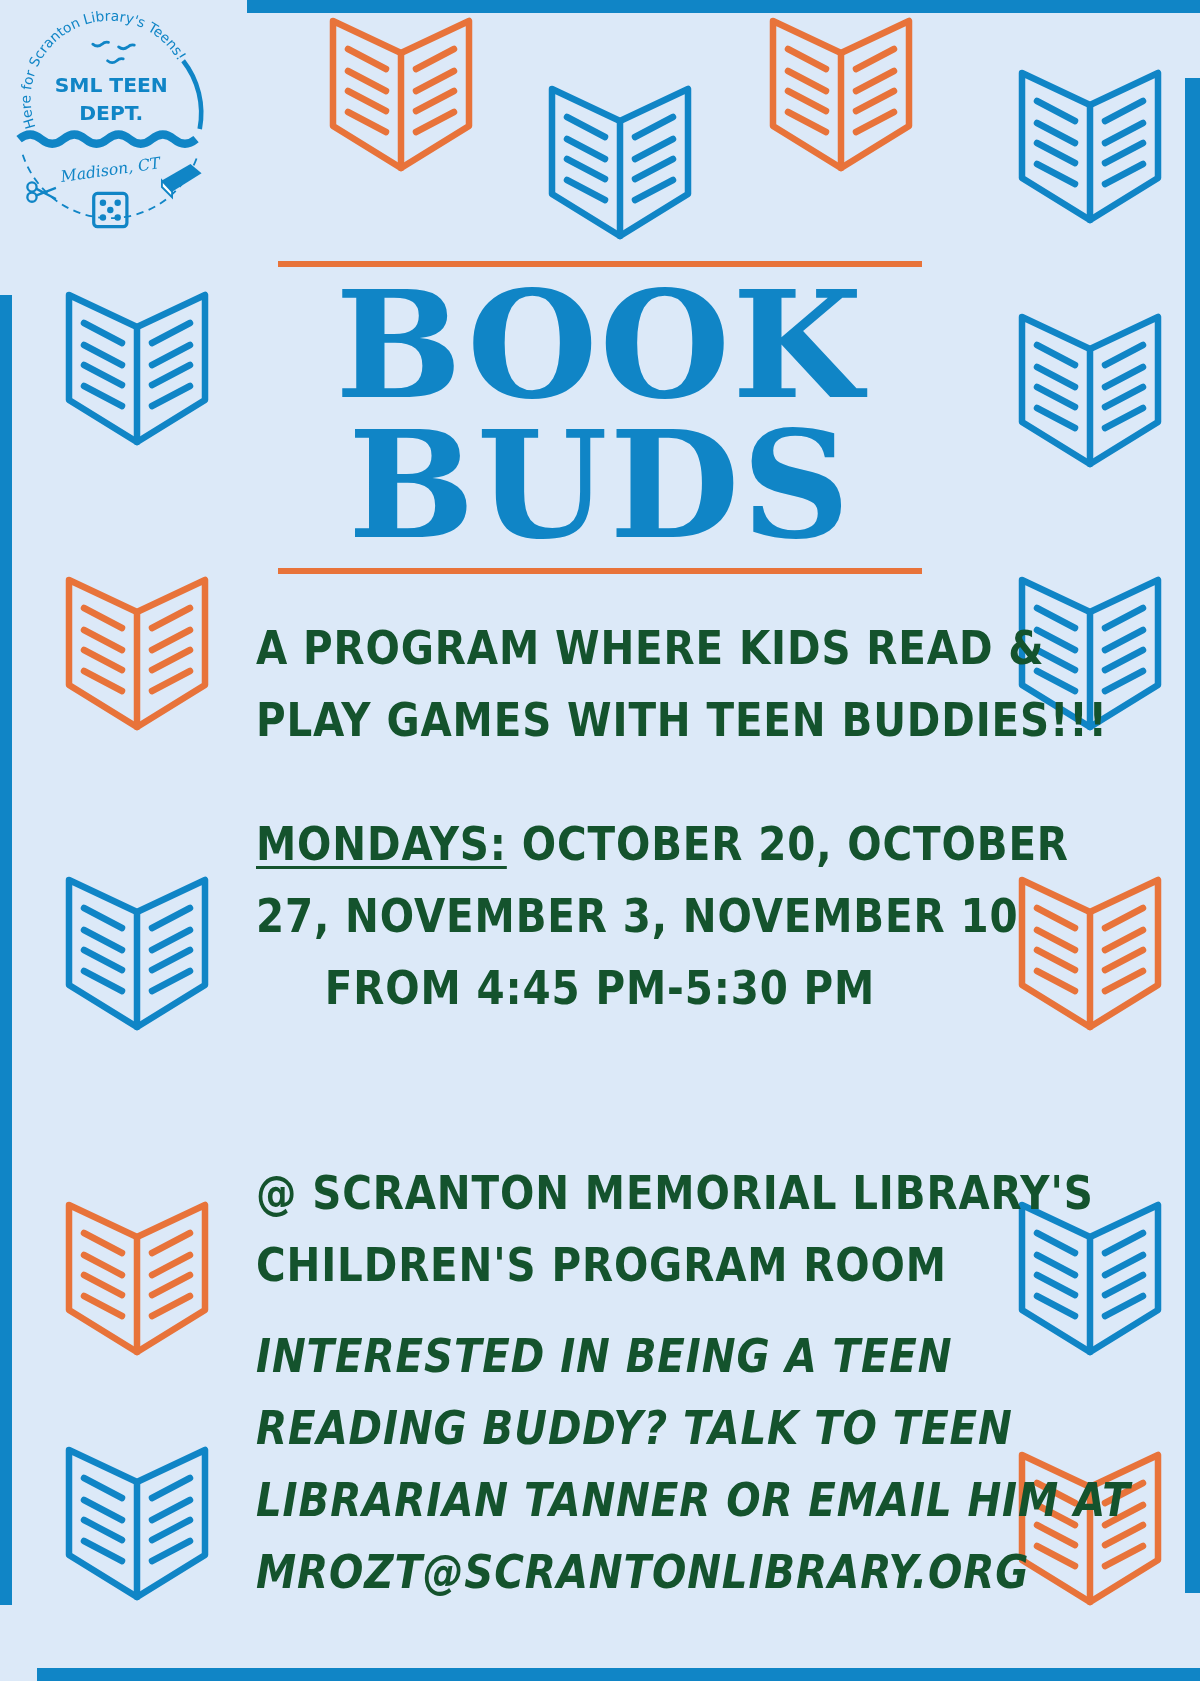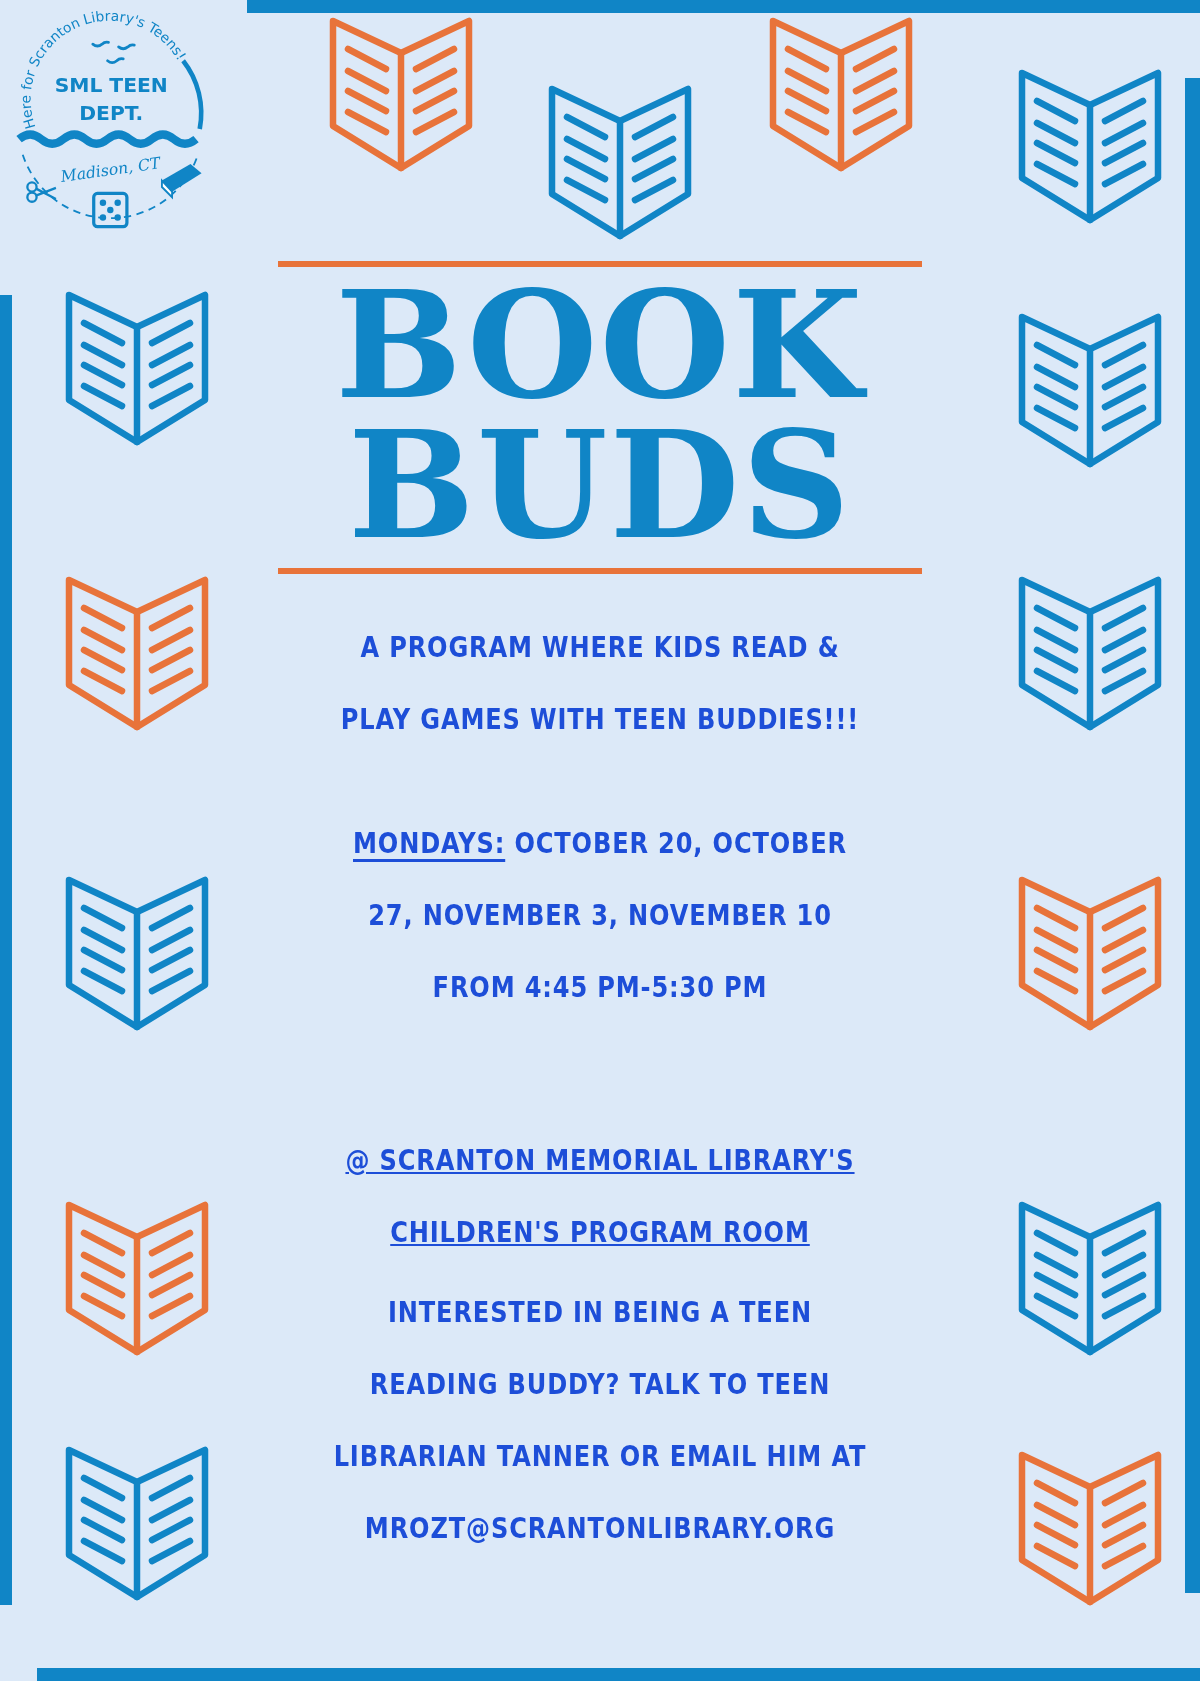--- a/index.html
+++ b/index.html
@@ -13,22 +13,22 @@
   .logo { position: absolute; left: 8px; top: 10px; width: 212px; height: 225px; }
   .logo svg { width: 100%; height: 100%; display: block; }
 
   .rule { position: absolute; left: 278px; width: 644px; height: 6px; background: #e8733a; }
 
   .title { position: absolute; left: 0; width: 1200px; text-align: center;
            font-family: "DejaVu Serif", serif; font-weight: bold; color: #1085c6;
            font-size: 150px; line-height: 1; letter-spacing: 2px; transform: scaleY(0.98); }
 
   .text { position: absolute; left: 200px; width: 800px; text-align: center;
-          font-family: "DejaVu Sans", sans-serif; font-weight: bold; color: #1d4ed8;
-          font-size: 28px; letter-spacing: 1px; }
+          font-family: "DejaVu Sans", sans-serif; font-weight: bold; color: #14532d;
+          font-size: 47px; letter-spacing: 1px; }
   .line { display: block; white-space: nowrap; height: 72px; line-height: 72px;
           transform: scaleX(0.86); transform-origin: center; }
   .u { text-decoration: underline; text-decoration-thickness: 3px; text-underline-offset: 6px; }
 </style>
 </head>
 <body>
 
 <div class="border" style="left:247px;top:0;width:953px;height:13px;"></div>
 <div class="border" style="left:0;top:295px;width:12px;height:1310px;"></div>
 <div class="border" style="left:1185px;top:78px;width:15px;height:1515px;"></div>
@@ -316,23 +316,23 @@
   <span class="line">A PROGRAM WHERE KIDS READ &amp;</span>
   <span class="line">PLAY GAMES WITH TEEN BUDDIES!!!</span>
 </div>
 
 <div class="text" style="top:808px;">
   <span class="line"><span class="u">MONDAYS:</span><span> OCTOBER 20, OCTOBER</span></span>
   <span class="line">27, NOVEMBER 3, NOVEMBER 10</span>
   <span class="line">FROM 4:45 PM-5:30 PM</span>
 </div>
 
-<div class="text" style="top:1125px;text-decoration:underline;">
+<div class="text" style="top:1157px;">
   <span class="line">@ SCRANTON MEMORIAL LIBRARY'S</span>
   <span class="line">CHILDREN'S PROGRAM ROOM</span>
 </div>
 
-<div class="text" style="top:1277px;">
+<div class="text" style="top:1320px;font-style:italic;">
   <span class="line">INTERESTED IN BEING A TEEN</span>
   <span class="line">READING BUDDY? TALK TO TEEN</span>
   <span class="line">LIBRARIAN TANNER OR EMAIL HIM AT</span>
   <span class="line">MROZT@SCRANTONLIBRARY.ORG</span>
 </div>
 
 </body></html>

